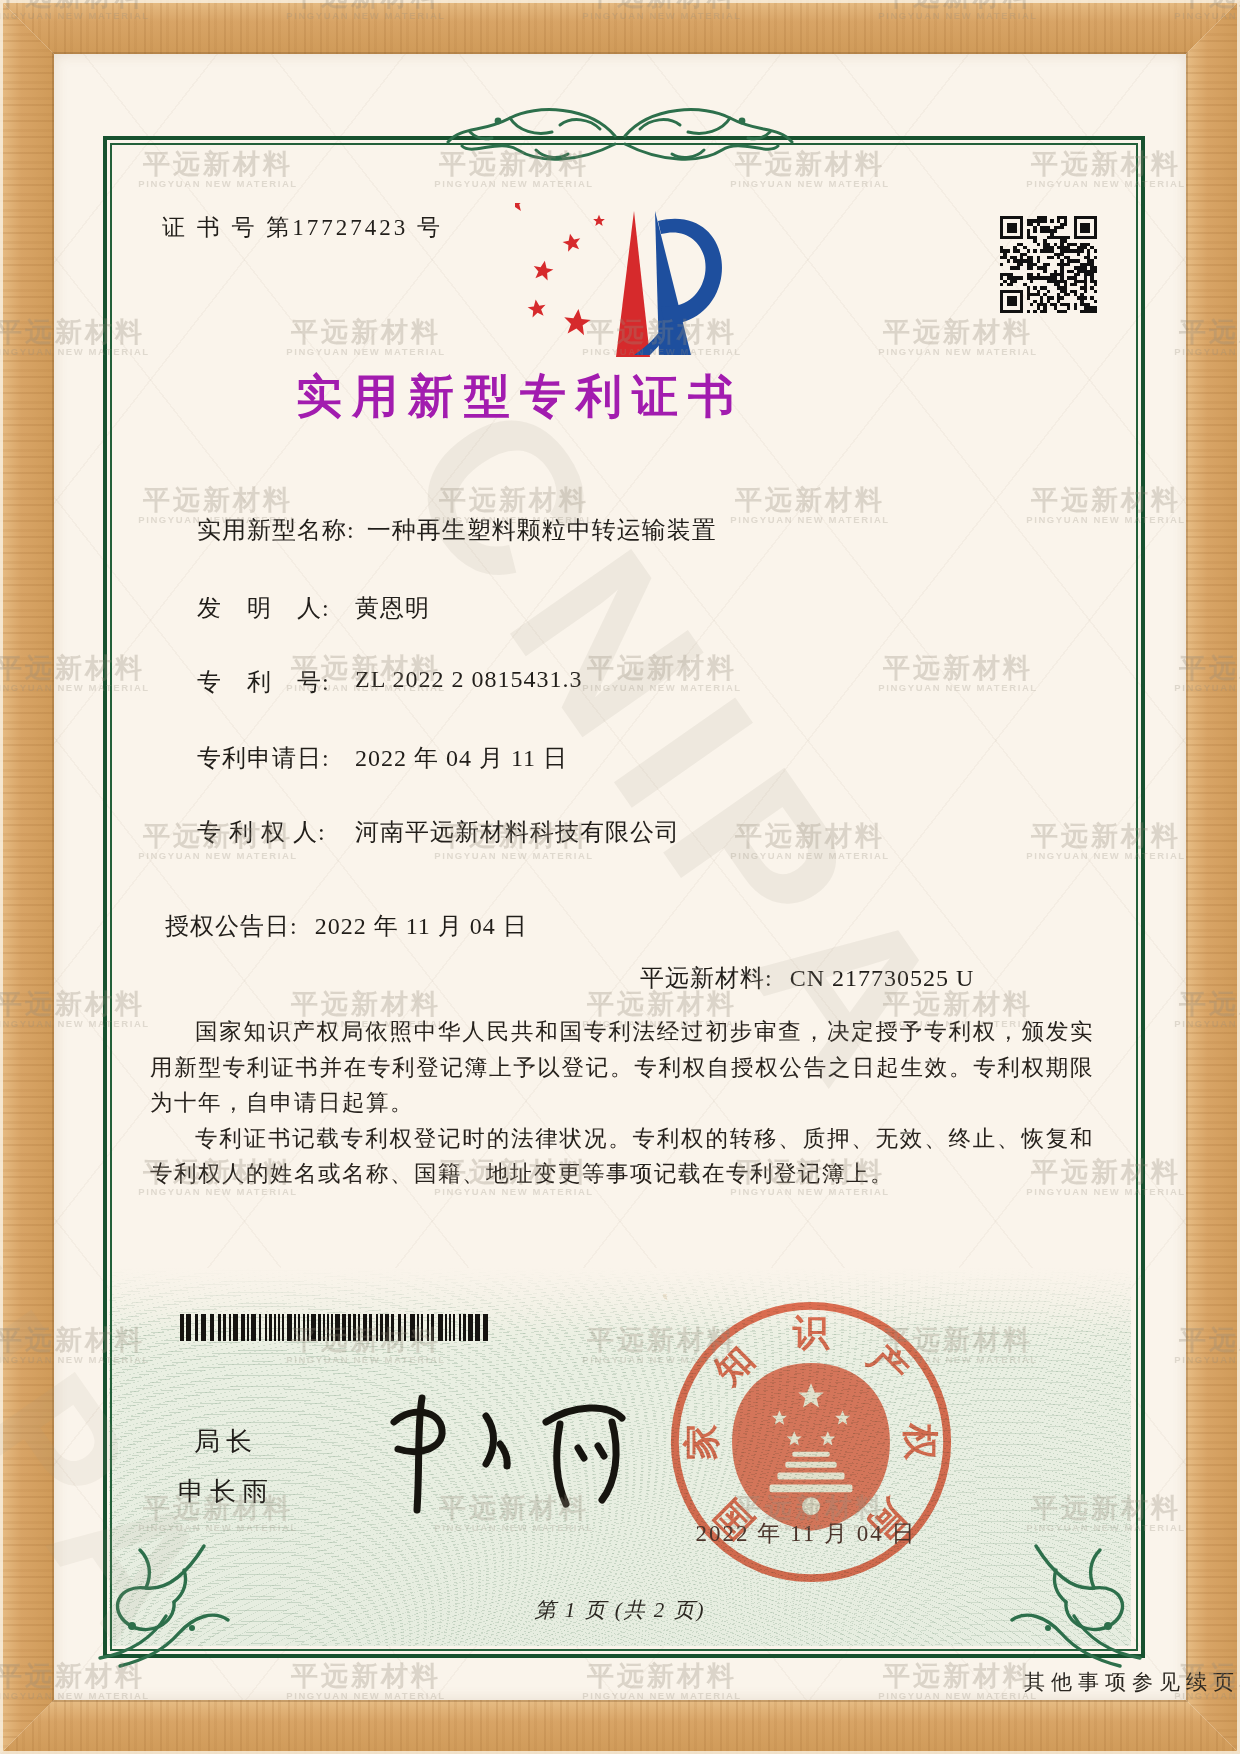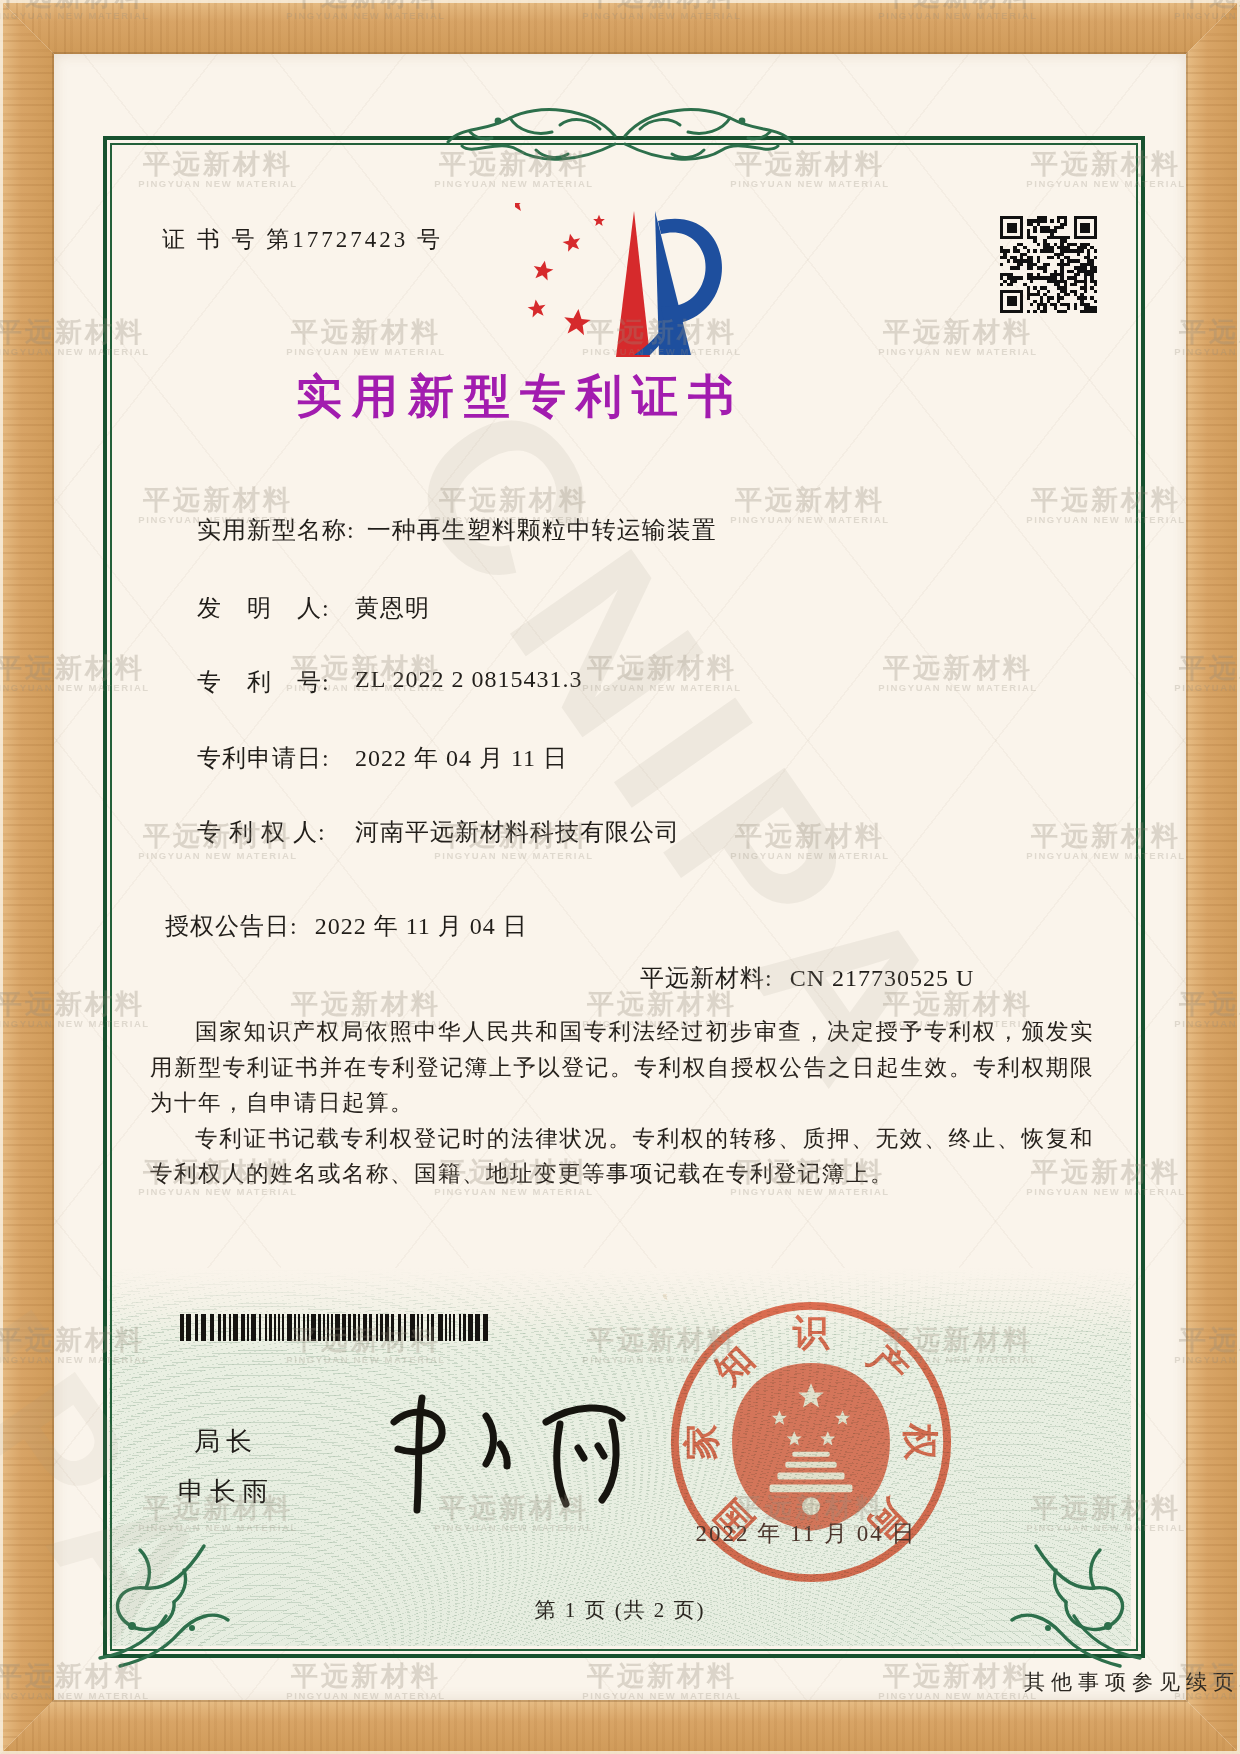--- a/index.html
+++ b/index.html
@@ -39,34 +39,34 @@
       repeating-radial-gradient(ellipse 1500px 500px at 88% 135%, rgba(140,168,144,.26) 0 1px, transparent 1px 11px),
       linear-gradient(180deg,#f2f1e5 0,#e9efe2 26%,#e6ede0 100%);}
   .band::before{content:"";position:absolute;left:0;right:0;top:0;height:64px;
       background:linear-gradient(180deg,#faf4eb 0,rgba(250,244,235,0) 100%);}
 
   
   .orn{position:absolute;z-index:12;pointer-events:none;}
 
   
   .t{position:absolute;color:#211e1a;z-index:20;white-space:nowrap;}
-  .cert-no{left:162px;top:212px;font-size:23px;letter-spacing:3px;margin-top:12px;}
+  .cert-no{left:162px;top:212px;font-size:23px;letter-spacing:3px;}
   .title{left:0;width:1040px;top:366px;text-align:center;font-size:46px;font-weight:700;
          letter-spacing:10px;color:#a21caf;}
   .field{left:165px;display:flex;align-items:flex-start;font-size:24px;}
   .field .flabel{display:inline-block;min-width:146px;letter-spacing:1px;margin-left:32px;}
   .field .fvalue{margin-left:12px;letter-spacing:1px;}
   .field .wrapval{white-space:normal;width:690px;line-height:38px;}
   .gpair{font-size:24px;letter-spacing:1px;}
   .paras{position:absolute;left:150px;top:1014px;width:944px;z-index:20;color:#27221d;
          font-size:22.5px;line-height:35.5px;letter-spacing:1.5px;text-align:justify;white-space:normal;}
   .paras p{margin:0;text-indent:2em;}
   .director{left:178px;top:1424px;font-size:26px;letter-spacing:6px;margin-left:16px;}
   .director2{left:178px;top:1474px;font-size:26px;letter-spacing:6px;}
-  .page-no{left:0;width:1240px;top:1596px;text-align:center;font-size:21px;letter-spacing:2px;color:#2a2620;}
+  .page-no{left:0;width:1240px;top:1596px;text-align:center;font-size:21px;letter-spacing:2px;color:#2a2620;font-style:italic;}
   .ext-note{left:0;width:1240px;top:1668px;text-align:right;font-size:21px;letter-spacing:6px;color:#2a2620;}
   .seal-date{left:676px;top:1518px;width:260px;text-align:center;font-size:23px;
              letter-spacing:2px;color:#4a332a;z-index:32;}
 
   
   .logo{position:absolute;left:515px;top:203px;z-index:20;}
   .qr{position:absolute;left:1000px;top:216px;width:97px;height:97px;z-index:20;}
   .barcode{position:absolute;left:180px;top:1314px;z-index:20;}
   .sig{position:absolute;left:360px;top:1382px;z-index:25;}
   .seal{position:absolute;left:663px;top:1294px;z-index:30;mix-blend-mode:multiply;opacity:.93;}

